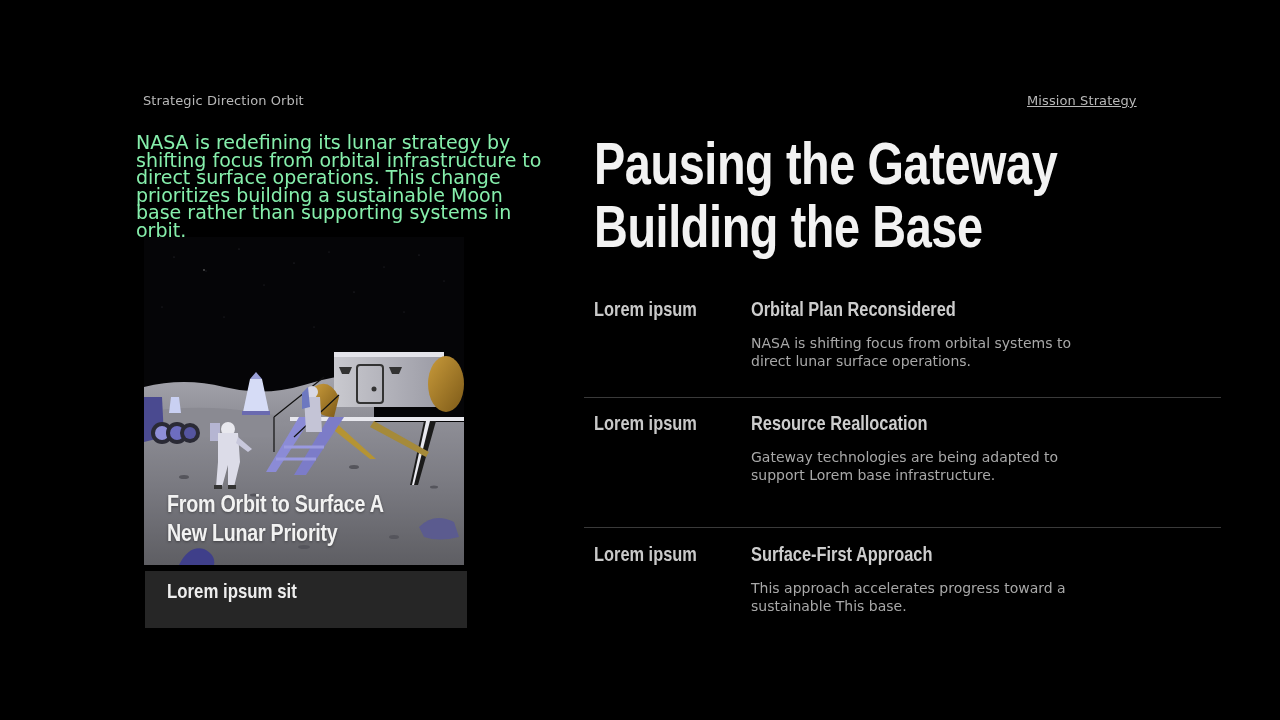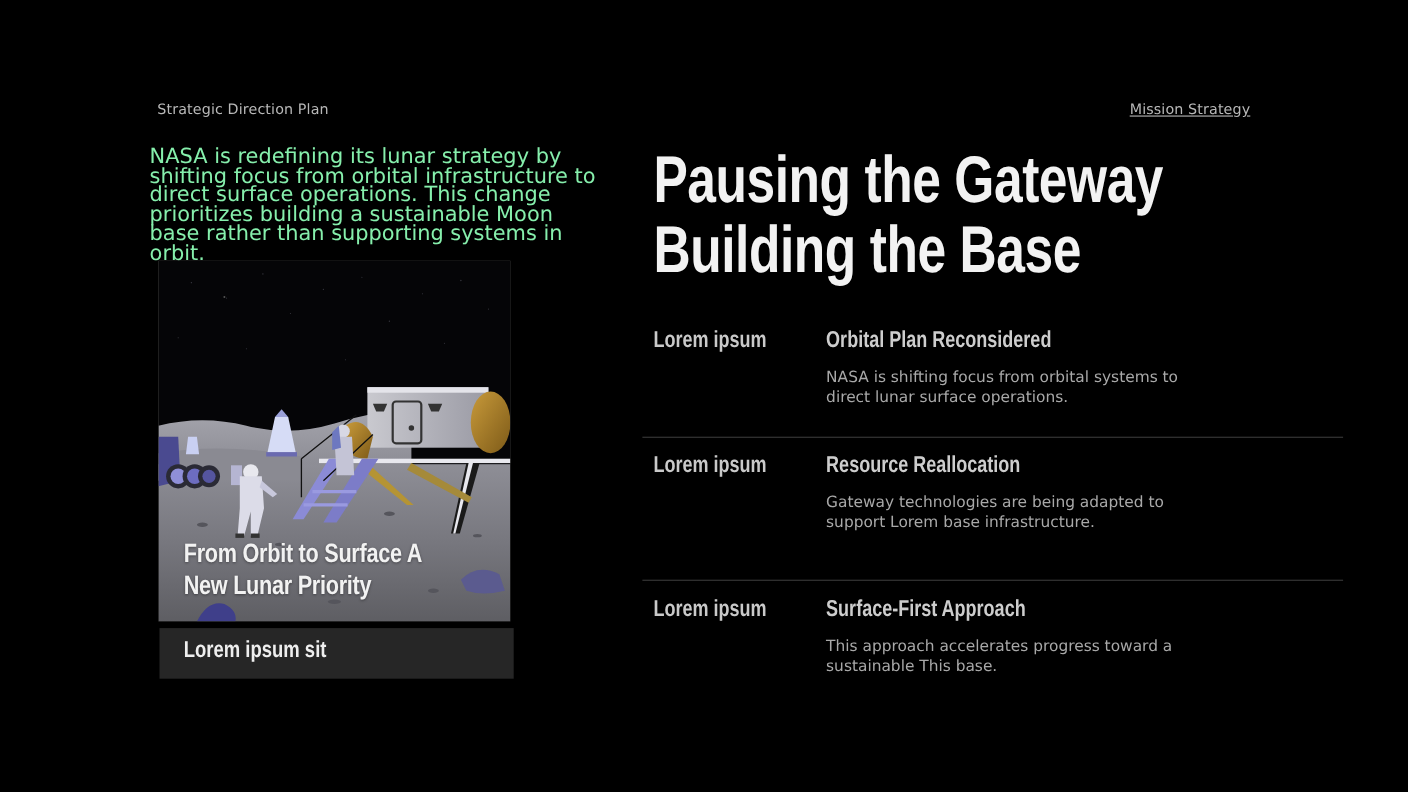--- a/index.html
+++ b/index.html
@@ -5,25 +5,25 @@
     * { margin: 0; padding: 0; box-sizing: border-box; }
     html, body { width: 1280px; height: 720px; background: #000; overflow: hidden; }
     body { position: relative; font-family: "DejaVu Sans", sans-serif; color: #cfcfcf; }
 
     .eyebrow { position: absolute; top: 93px; font-size: 13px; color: #b8b8b8; letter-spacing: 0.1px; }
     .eyebrow.left { left: 143px; }
     .eyebrow.right { left: 1027px; text-decoration: underline; }
 
     .intro { position: absolute; left: 136px; top: 134px; width: 415px; font-size: 19px; line-height: 17.6px; color: #86efac; }
 
-    .photo { position: absolute; left: 144px; top: 237px; width: 320px; height: 328px; overflow: hidden; background: #404040; }
+    .photo { position: absolute; left: 144px; top: 237px; width: 320px; height: 328px; overflow: hidden; background: #8b5cf6; }
     .photo svg { display: block; }
     .photo-caption { position: absolute; left: 23px; top: 252px; width: 290px; font-family: "Liberation Sans", sans-serif; font-weight: bold; font-size: 24px; line-height: 29px; color: #f2f2f2; transform: scaleX(0.82); transform-origin: left top; letter-spacing: -0.3px; text-shadow: 0 1px 3px rgba(0,0,0,0.4); }
 
-    .caption-box { position: absolute; left: 145px; top: 571px; width: 322px; height: 46px; background: #262626; }
+    .caption-box { position: absolute; left: 145px; top: 571px; width: 322px; height: 57px; background: #262626; }
     .caption-box span { position: absolute; left: 22px; top: 8px; font-family: "Liberation Sans", sans-serif; font-weight: bold; font-size: 21px; color: #eeeeee; transform: scaleX(0.8); transform-origin: left top; white-space: nowrap; }
 
     .title { position: absolute; left: 594px; top: 132px; font-family: "Liberation Sans", sans-serif; font-weight: bold; font-size: 60px; line-height: 63px; color: #f2f2f2; transform: scaleX(0.78); transform-origin: left top; white-space: nowrap; letter-spacing: -0.5px; }
 
     .rows { position: absolute; left: 584px; top: 285px; width: 637px; text-decoration: underline; }
     .row { position: relative; border-bottom: 1px solid #3a3a3a; }
     .row:last-child { border-bottom: none; }
     .row-label { position: absolute; left: 10px; top: 12px; font-family: "Liberation Sans", sans-serif; font-weight: bold; font-size: 21px; color: #c9c9c9; transform: scaleX(0.78); transform-origin: left top; white-space: nowrap; }
     .row-heading { position: absolute; left: 167px; top: 12px; font-family: "Liberation Sans", sans-serif; font-weight: bold; font-size: 21px; color: #cdcdcd; transform: scaleX(0.78); transform-origin: left top; white-space: nowrap; }
     .row-text { position: absolute; left: 167px; top: 49px; width: 360px; font-size: 14px; line-height: 18px; color: #a8a8a8; }
@@ -33,21 +33,21 @@
     .row.r2 .row-label, .row.r2 .row-heading { top: 13px; }
     .row.r2 .row-text { top: 50px; }
     .row.r3 .row-label, .row.r3 .row-heading { top: 14px; }
     .row.r3 .row-text { top: 51px; }
   </style>
 </head>
 <body>
 
 <div>
 
-  <div class="eyebrow left">Strategic Direction Plan</div>
+  <div class="eyebrow left">Strategic Direction Orbit</div>
   <div class="eyebrow right">Mission Strategy</div>
 
   <p class="intro">NASA is redefining its lunar strategy by shifting focus from orbital infrastructure to direct surface operations. This change prioritizes building a sustainable Moon base rather than supporting systems in orbit.</p>
 
   <div class="photo">
     <svg width="320" height="328" viewBox="0 0 320 328">
       <defs>
         <linearGradient id="ground" x1="0" y1="0" x2="0" y2="1">
           <stop offset="0" stop-color="#8e8e96"></stop>
           <stop offset="0.5" stop-color="#77777e"></stop>

